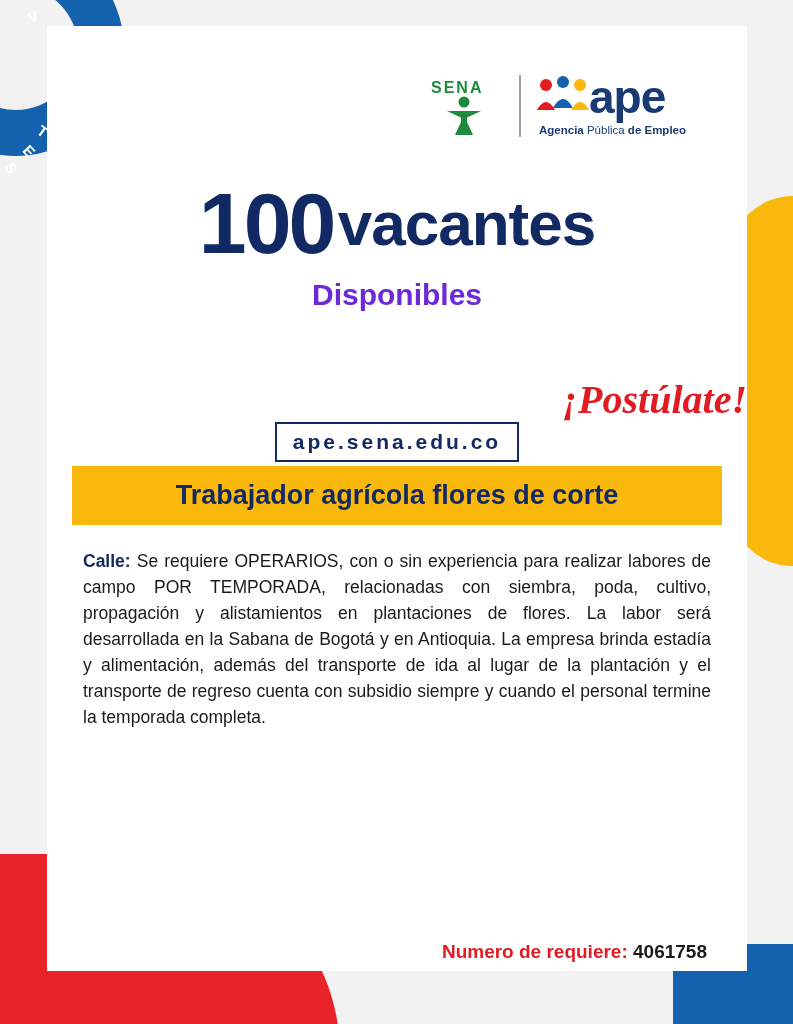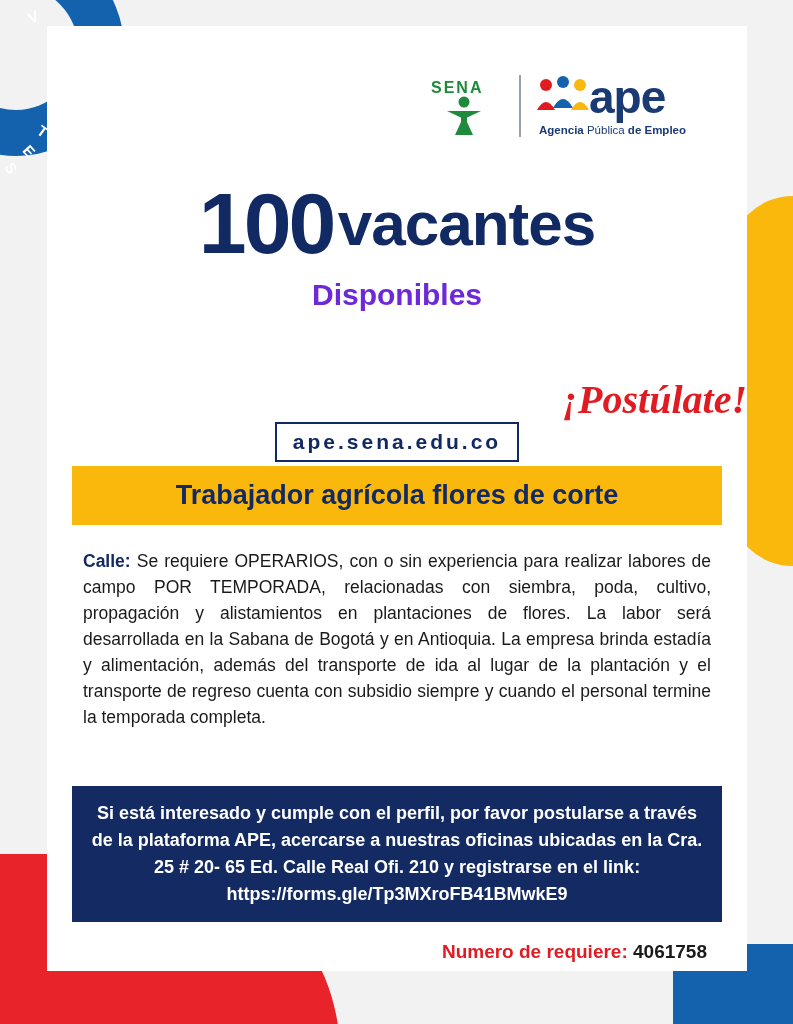--- a/index.html
+++ b/index.html
@@ -348,20 +348,19 @@
     </span>
   </div>
 
   <div class="job-bar">Trabajador agrícola flores de corte</div>
 
   <div class="body-text">
     <b>Calle:</b>
     <span>Se requiere OPERARIOS, con o sin experiencia para realizar labores de campo POR TEMPORADA, relacionadas con siembra, poda, cultivo, propagación y alistamientos en plantaciones de flores. La labor será desarrollada en la Sabana de Bogotá y en Antioquia. La empresa brinda estadía y alimentación, además del transporte de ida al lugar de la plantación y el transporte de regreso cuenta con subsidio siempre y cuando el personal termine la temporada completa.</span>
   </div>
 
-  <div class="contact-box">Si está interesado y cumple con el perfil, por favor postularse a través de la plataforma APE, acercarse a nuestras oficinas ubicadas en la Cra. 25 # 20- 65 Ed. Calle Real Ofi. 210 y registrarse en el link: https://forms.gle/Tp3MXroFB41BMwkE9</div>
 
   <div class="request-line">
     <span class="request-label">Numero de requiere:</span>
     <span class="request-num">4061758</span>
   </div>
 
 </div>
 
 </body></html>

